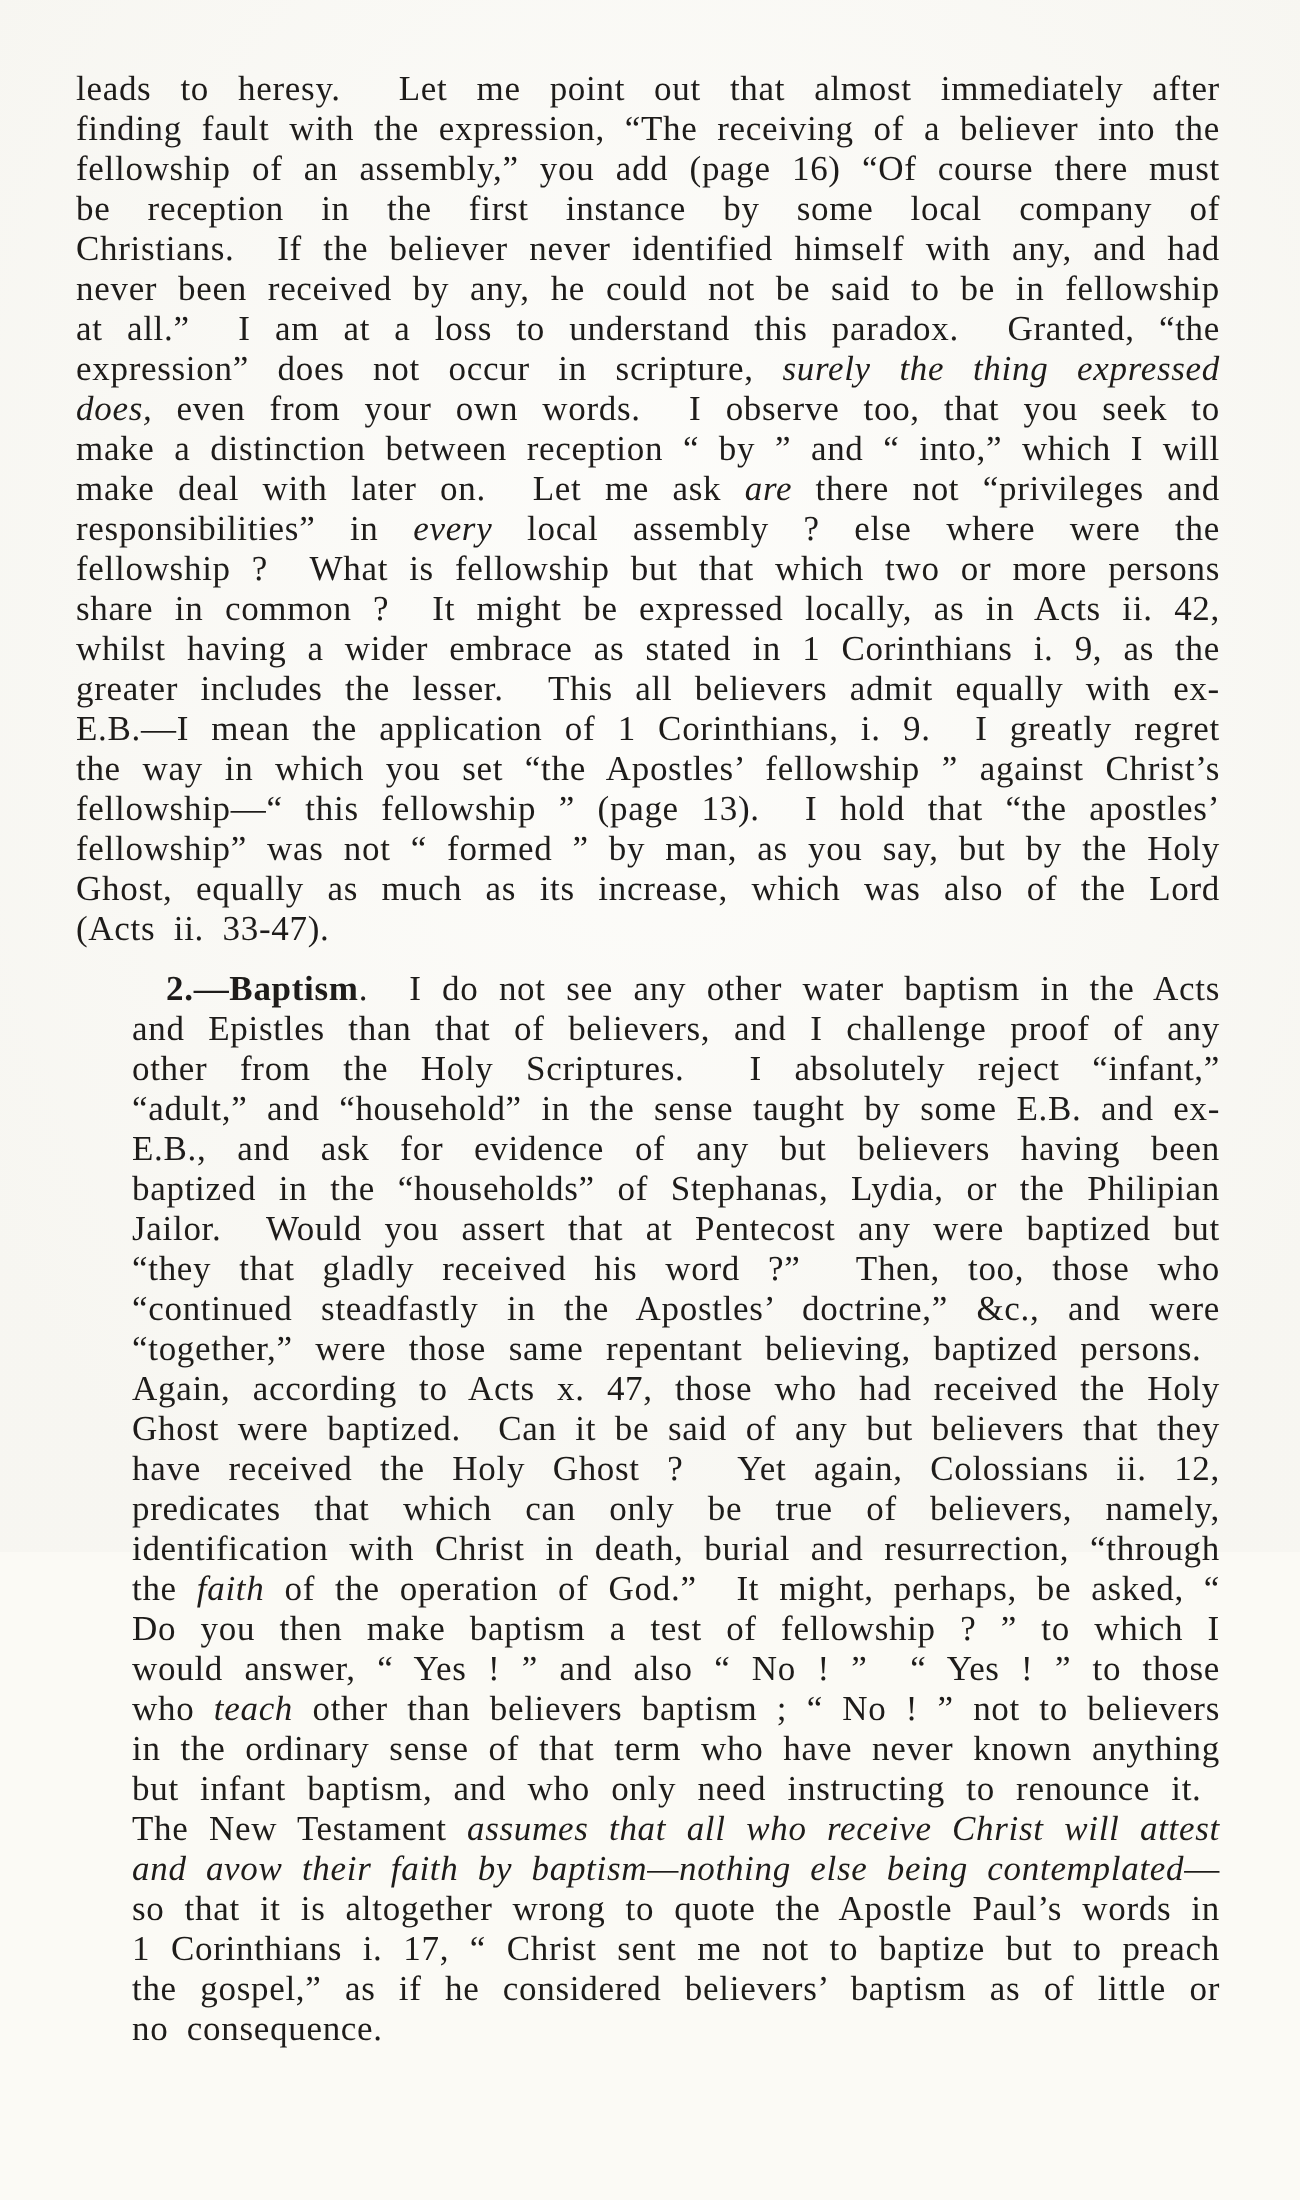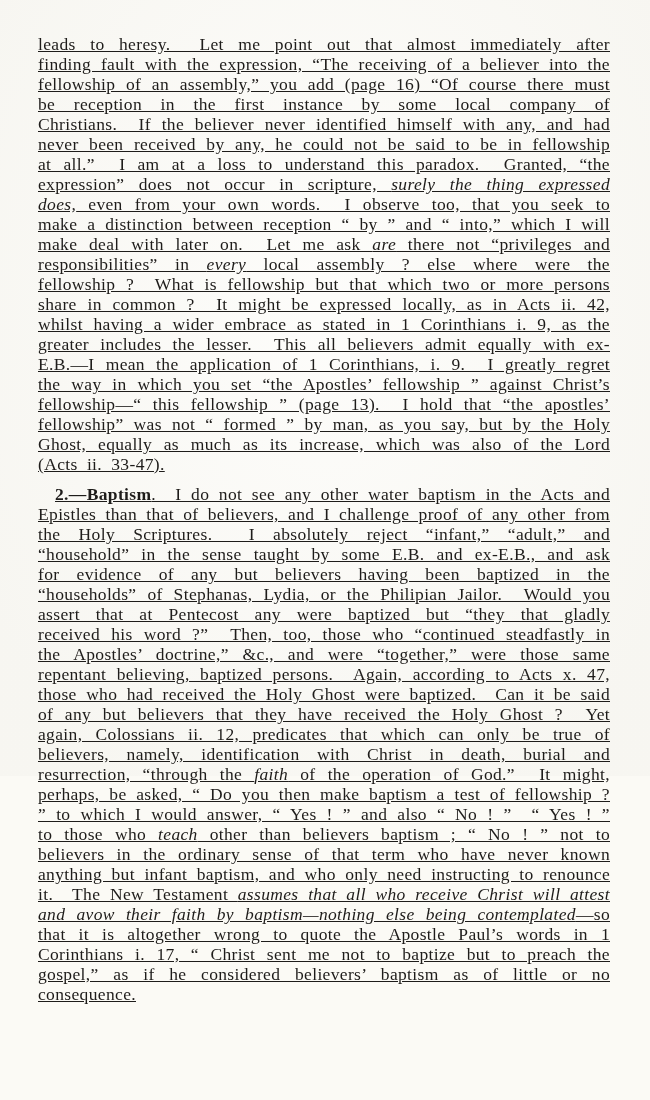--- a/index.html
+++ b/index.html
@@ -15,36 +15,36 @@
   .page {
     position: relative;
     width: 650px;
     height: 776px;
     box-sizing: border-box;
     padding: 34px 40px 0 38px;
     background:
       radial-gradient(ellipse at 50% 40%, rgba(255,255,255,0.55), rgba(0,0,0,0.015) 85%),
       var(--paper, #fbfaf5);
     color: var(--ink, #1e1c1a);
-    text-decoration: underline;
   }
   .text-block {
     width: 100%;
   }
   .para {
     font-family: "Liberation Serif", "DejaVu Serif", serif;
     font-size: 17.5px;
     line-height: 20px;
     letter-spacing: 0.35px;
     word-spacing: 4.5px;
     text-align: justify;
     margin: 0;
   }
   .para + .para {
     margin-top: 10px;
+    margin-left: 28px;
   }
   .para.indent {
     text-indent: 17px;
   }
   .para span.b { font-weight: bold; }
   .para span.i { font-style: italic; }
 </style>
 </head>
 <body style="--paper: #fbfaf5; --ink: #1e1c1a;">
 

